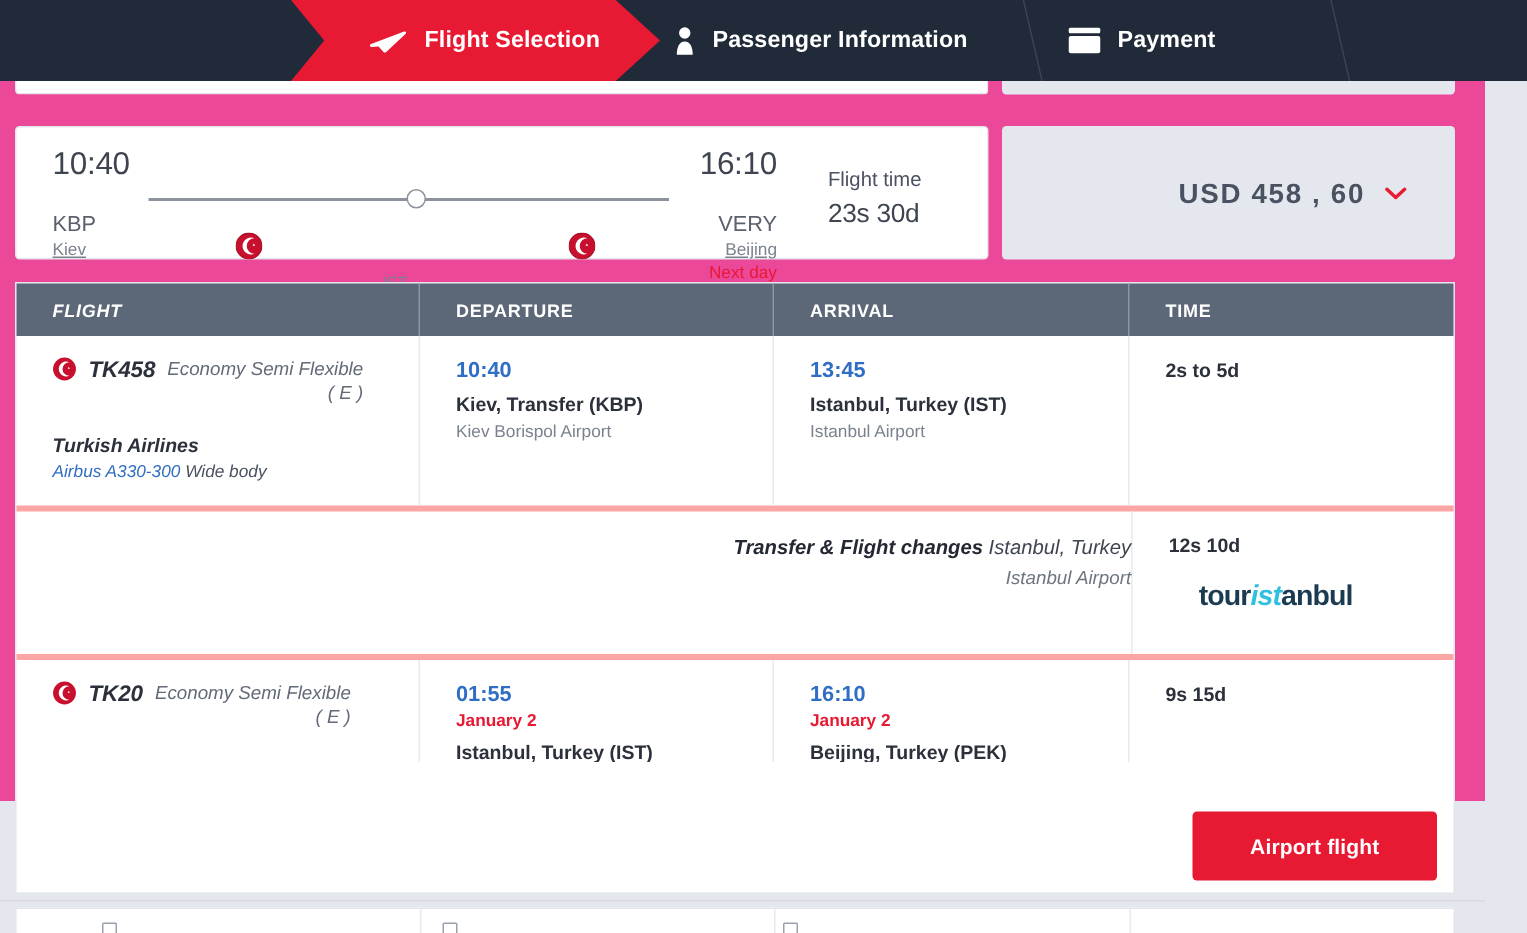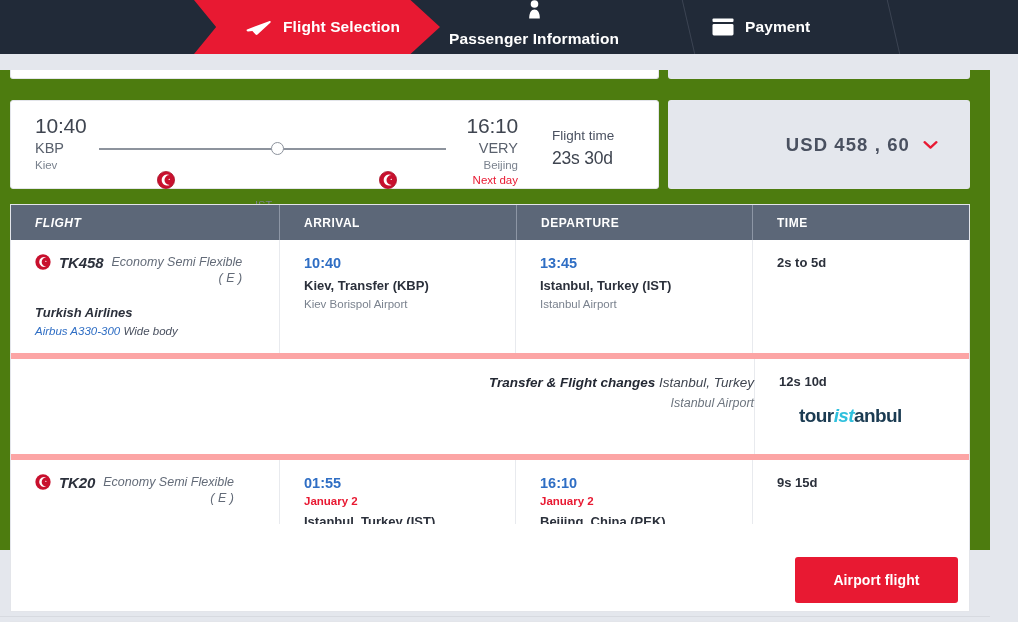--- a/index.html
+++ b/index.html
@@ -34,39 +34,39 @@
   }
   .step-tab .ico { display: flex; align-items: center; }
 
   .tab-flight {
     left: 194px;
     width: 246px;
     background: #e81932;
     padding-left: 52px;
     clip-path: polygon(0 0, 88% 0, 100% 50%, 88% 100%, 0 100%, 9% 50%);
   }
-  .tab-passenger { left: 449px; padding-left: 0; flex-direction: column; }
+  .tab-passenger { left: 449px; padding-left: 0; }
   .tab-payment  { left: 712px; padding-left: 0; }
 
   .step-sep {
     position: absolute;
     top: -4px;
     width: 34px; height: 62px;
     border-right: 1.4px solid #3c4453;
     transform: skewX(13deg);
   }
   .sep-1 { left: 655px; }
   .sep-2 { left: 860px; }
 
   
   .page {
     position: absolute;
-    left: 0; top: 70px;
+    left: 0; top: 54px;
     width: 990px; height: 480px;
-    background: #4d7c0f;
+    background: #ec4899;
   }
   .page-right-gutter {
     position: absolute;
     left: 990px; top: 54px;
     width: 28px; height: 568px;
     background: #e4e7ed;
   }
   .gutter-sliver {
     position: absolute;
     left: 990px; top: 54px;
@@ -101,23 +101,23 @@
     border: 1px solid #e3e5ea;
     border-radius: 3px;
   }
   .sum-dep { position: absolute; left: 24px; top: 14px; }
   .sum-arr { position: absolute; left: 441px; top: 14px; width: 66px; text-align: right; }
   .sum-time-big {
     font-size: 21px; color: #3f4550; font-weight: normal; line-height: 22px;
     letter-spacing: -0.2px;
   }
   .sum-code {
-    font-size: 14.5px; color: #5a616d; line-height: 19px; margin-top: 2px;
-  }
-  .sum-city { font-size: 11.5px; color: #7a828e; line-height: 15px; }
+    font-size: 14.5px; color: #5a616d; line-height: 19px; margin-top: 20px;
+  }
+  .sum-city { font-size: 11.5px; color: #7a828e; line-height: 15px; text-decoration: underline; }
   .sum-nextday { font-size: 11.5px; color: #e81932; line-height: 15px; }
 
   .sum-line {
     position: absolute;
     left: 88px; top: 47px;
     width: 347px; height: 2px;
     background: #8d939d;
   }
   .sum-stop {
     position: absolute;
@@ -183,21 +183,21 @@
     align-items: center;
     padding-left: 24px;
     border-right: 1px solid #8d96a5;
   }
   .th:last-child { border-right: none; }
   .col-flight { width: 269px; font-style: italic; }
   .col-dep    { width: 236px; }
   .col-arr    { width: 237px; }
   .col-time   { width: 216px; }
 
-  .trow { display: flex; border-bottom: 6px solid #fca5a5; }
+  .trow { display: flex; border-bottom: 4px solid #fca5a5; }
   .trow:last-child { border-bottom: none; }
   .td {
     padding: 14px 0 14px 24px;
     border-right: 1px solid #e8eaee;
   }
   .td:last-child { border-right: none; }
   .row-flight .td { min-height: 98px; }
   .row-transfer .td { min-height: 95px; }
 
   
@@ -386,22 +386,22 @@
       <svg width="15" height="10" viewBox="0 0 15 10">
         <path d="M1.6 2.2 L7.5 7.6 L13.4 2.2" fill="none" stroke="#e81932" stroke-width="2.3" stroke-linecap="round" stroke-linejoin="round"></path>
       </svg>
     </span>
   </div>
 
   <div class="ftable">
 
     <div class="thead">
       <div class="th col-flight">FLIGHT</div>
+      <div class="th col-dep">DEPARTURE</div>
       <div class="th col-arr">ARRIVAL</div>
-      <div class="th col-dep">DEPARTURE</div>
       <div class="th col-time">TIME</div>
     </div>
 
     <div class="trow row-flight">
       <div class="td col-flight">
         <div class="fl-top">
           <span>
             <svg width="16" height="16" viewBox="0 0 18 18">
               <circle cx="9" cy="9" r="8.6" fill="#c8102e"></circle>
               <path d="M12.6 3.9 A5.6 5.6 0 1 0 12.6 14.1 A4.4 4.4 0 1 1 12.6 3.9 Z" fill="#ffffff"></path>
@@ -479,21 +479,21 @@
       <div class="td col-dep">
         <div class="pt-time">01:55</div>
         <div class="pt-date">January 2</div>
         <div class="pt-city">Istanbul, Turkey (IST)</div>
         <div class="pt-apt">Istanbul Airport</div>
       </div>
 
       <div class="td col-arr">
         <div class="pt-time">16:10</div>
         <div class="pt-date">January 2</div>
-        <div class="pt-city">Beijing, China (PEK)</div>
+        <div class="pt-city">Beijing, Turkey (PEK)</div>
         <div class="pt-apt">Beijing Capital Airport</div>
       </div>
 
       <div class="td col-time">
         <div class="tm-dur">9s 15d</div>
       </div>
     </div>
   </div>
 
   <div class="sel-wrap">

